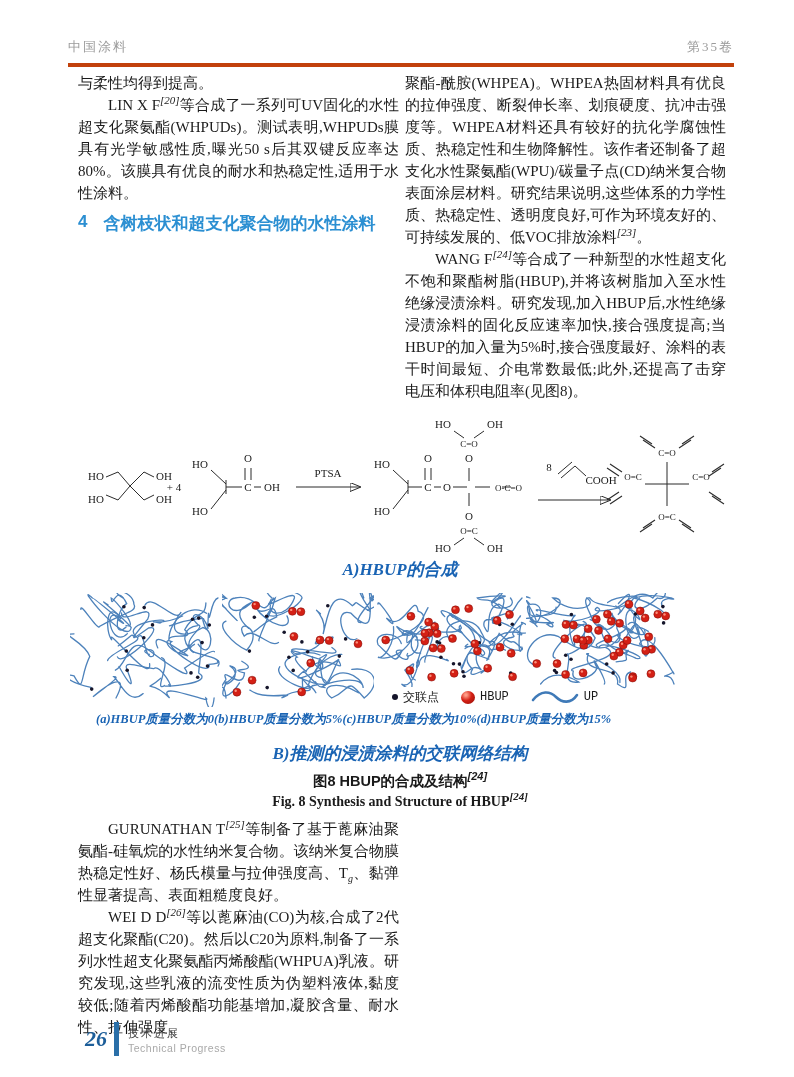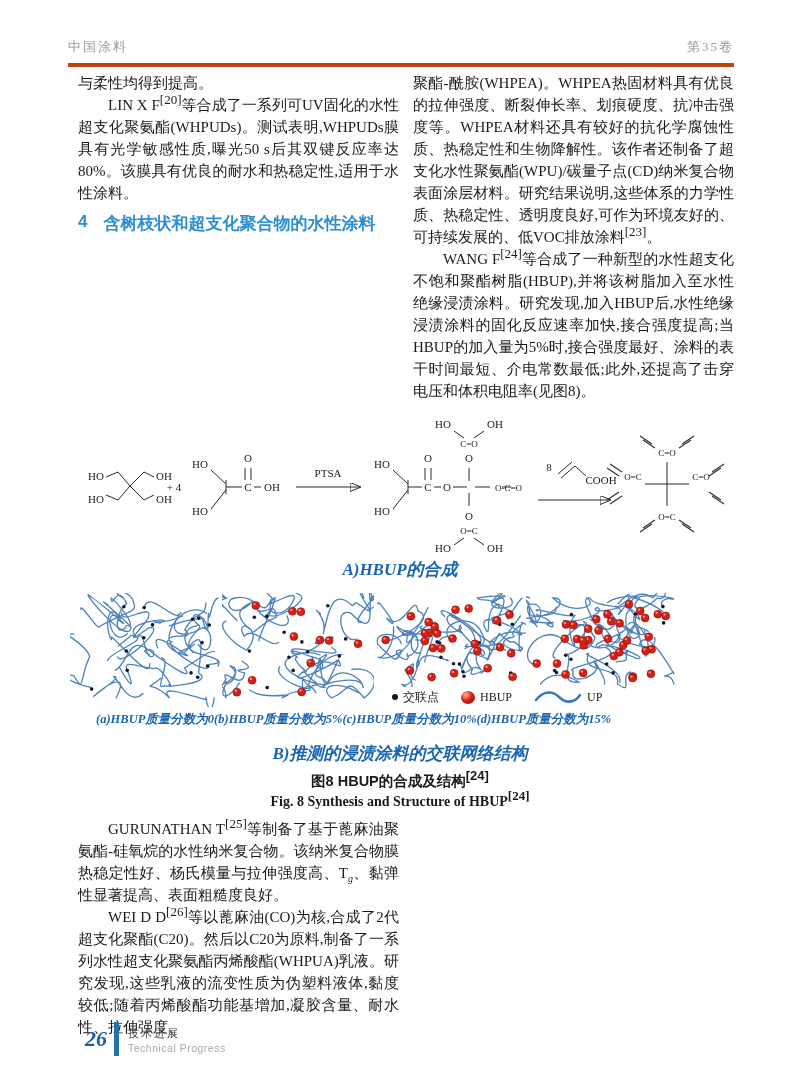--- a/index.html
+++ b/index.html
@@ -3,40 +3,40 @@
 <meta charset="utf-8">
 <style>
   html,body{margin:0;padding:0;background:#e9e9e9;}
   .page{position:relative;width:794px;height:1077px;margin:0 auto;background:#ffffff;
         font-family:"Liberation Serif",serif;color:#1a1a1a;overflow:hidden;}
   
   .header{position:absolute;left:68px;right:60px;top:38px;display:flex;
           justify-content:space-between;align-items:flex-end;font-size:13px;
           color:#9b9b9b;letter-spacing:2px;padding-bottom:7px;border-bottom:4px solid #c2410c;}
   
-  .cols{position:absolute;left:78px;width:656px;display:flex;gap:14px;}
+  .cols{position:absolute;left:78px;width:656px;display:flex;gap:6px;}
   .cols.top{top:72px;}
   .cols.bottom{top:818px;}
   .col{width:321px;text-align:justify;}
   p{margin:0;font-size:15px;line-height:22px;text-indent:2em;}
   p.noindent{text-indent:0;}
-  sup{font-size:13px;line-height:0;}
+  sup{font-size:11px;line-height:0;font-style:italic;}
   sub{font-size:10px;line-height:0;font-style:italic;}
   h2.section{margin:8px 0 6px;font-size:17px;color:var(--heading-blue,#2b8fd2);
              font-weight:bold;display:flex;gap:16px;text-indent:0;
              font-family:"Liberation Sans",sans-serif;}
   
   figure.fig{position:absolute;left:70px;top:400px;width:660px;margin:0;}
   .scheme{display:block;}
   .scheme text{font:11px "Liberation Serif",serif;fill:#1a1a1a;}
   .scheme text.sm{font-size:9px;}
   .scheme line,.scheme path,.scheme polyline{stroke:#2b2b2b;stroke-width:1;fill:none;}
   .fig-label{color:var(--fig-blue,#1a64b4);font-style:italic;font-size:17px;
              text-align:center;font-weight:bold;}
-  .panels{position:relative;display:flex;gap:0;margin-top:12px;}
+  .panels{position:relative;display:flex;gap:0;margin-top:12px;font-family:Liberation Mono, monospace;}
   .panels svg{display:block;}
   .legend{position:absolute;left:318px;bottom:0px;display:flex;align-items:center;
           gap:22px;font-size:12px;background:#ffffff;padding:1px 4px;}
   .leg{display:flex;align-items:center;gap:5px;white-space:nowrap;}
   .dot-black{width:6px;height:6px;border-radius:50%;background:#15152a;display:inline-block;}
   .ball-red{width:14px;height:13px;border-radius:50%;display:inline-block;
             background:radial-gradient(circle at 35% 30%, #ff9c86 8%, var(--hbup-red,#d42015) 45%, #8e0d06 100%);}
   .panel-caps{display:flex;justify-content:flex-start;margin-top:4px;margin-left:26px;}
   .panel-caps span{font-size:12.5px;color:var(--fig-blue,#1a64b4);font-style:italic;
                    font-weight:bold;white-space:nowrap;}

